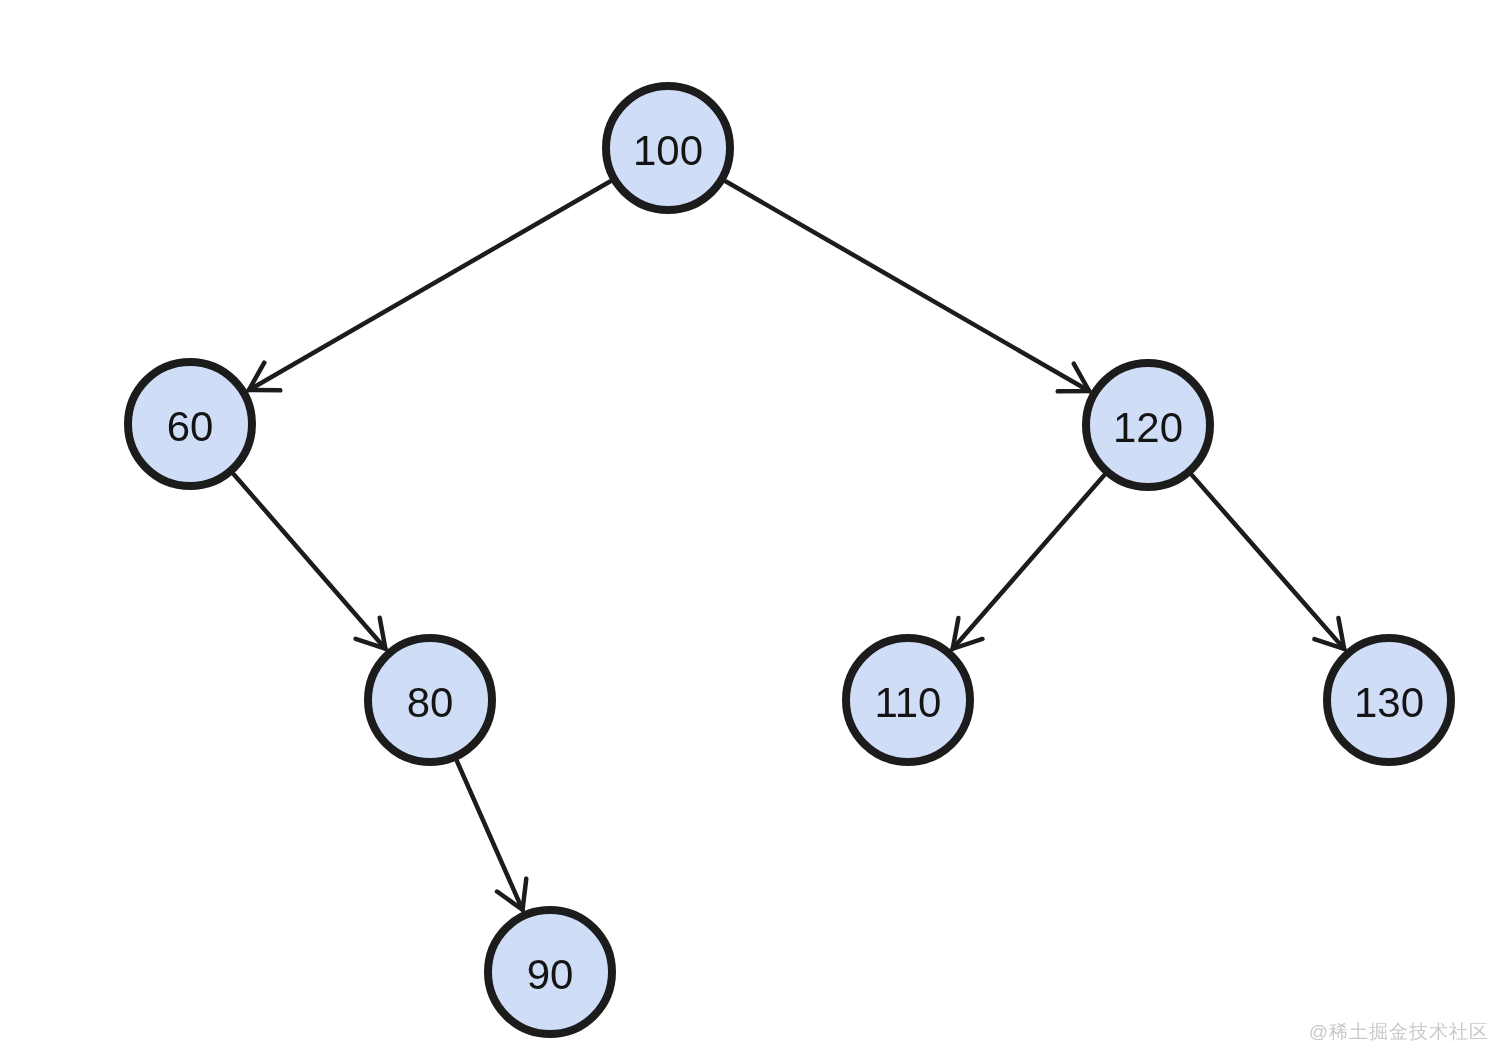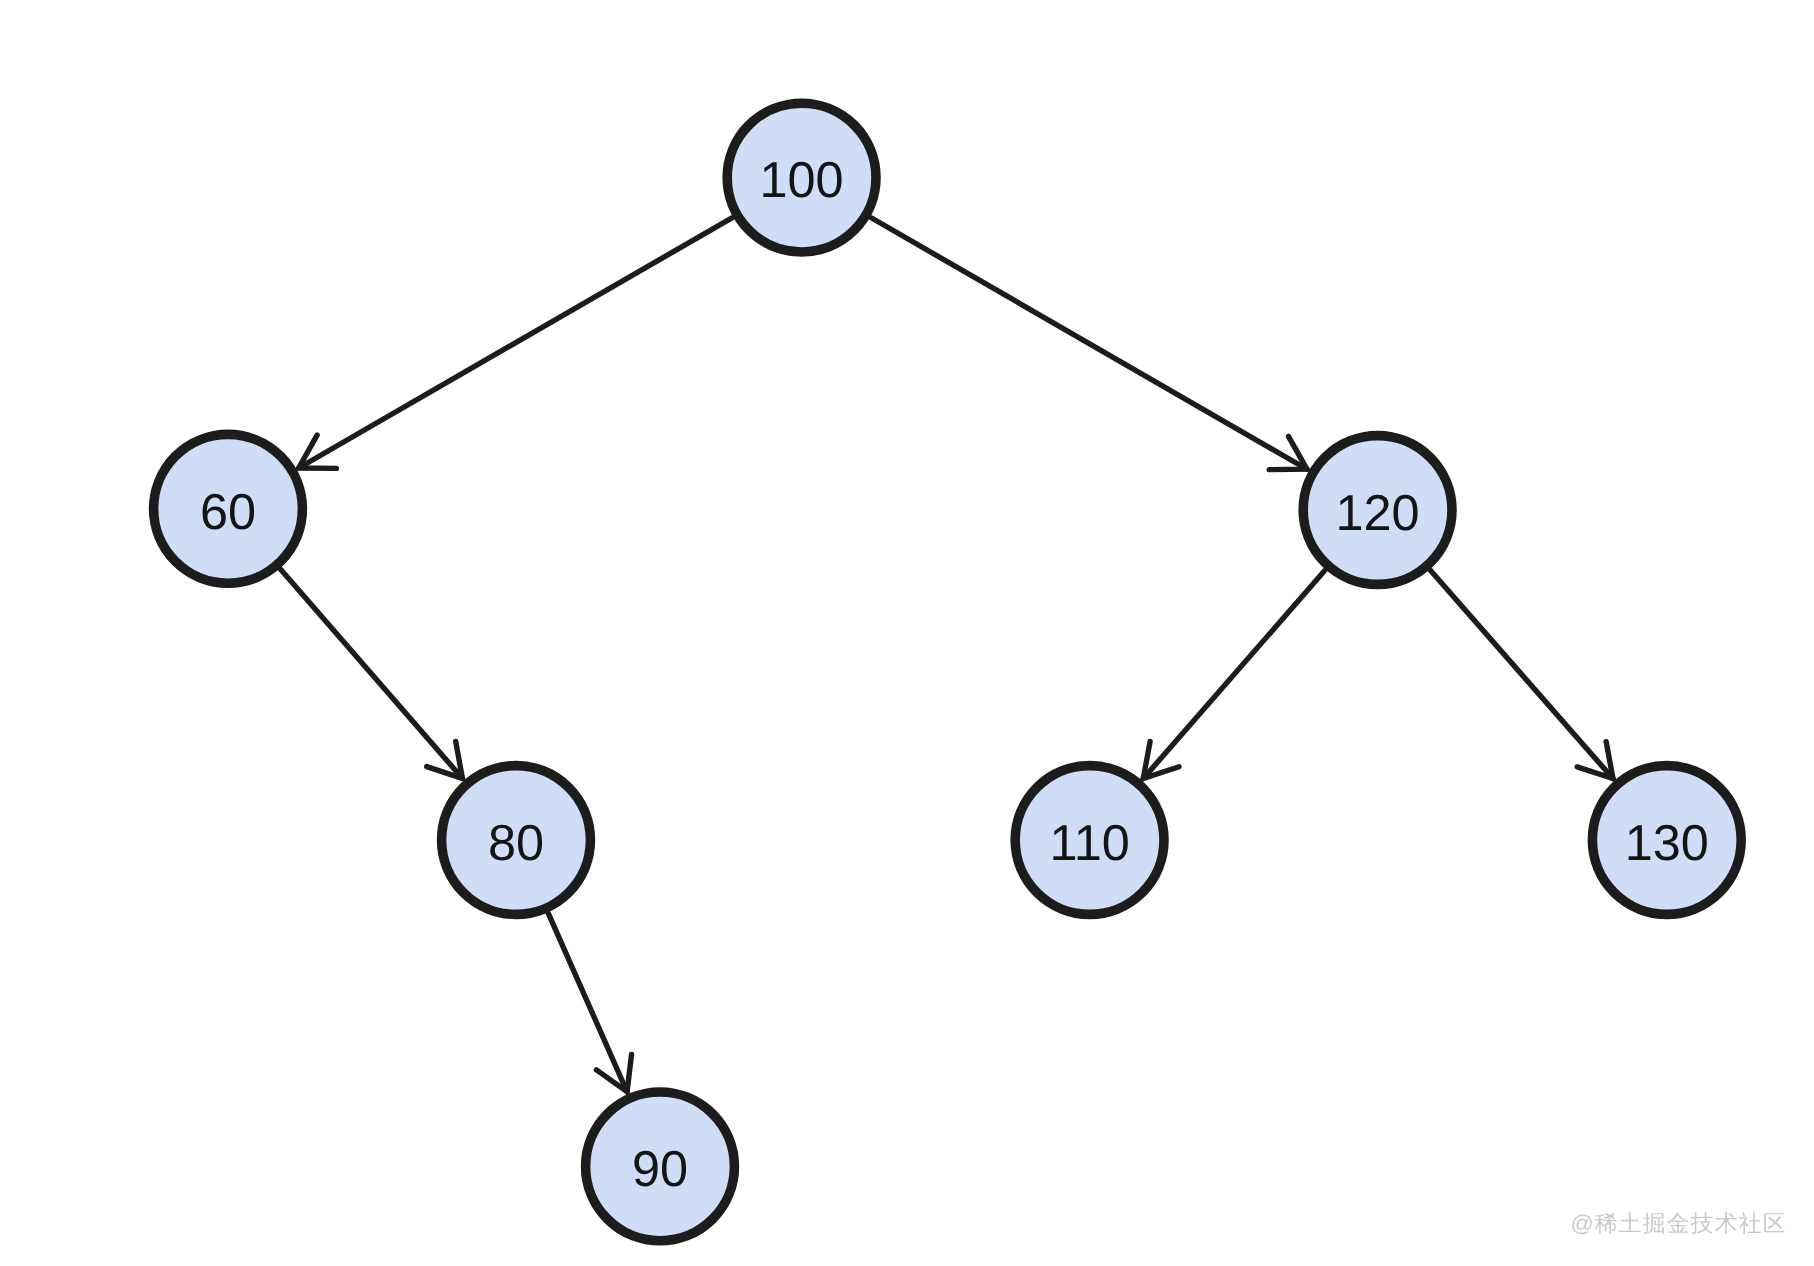--- a/index.html
+++ b/index.html
@@ -23,21 +23,21 @@
     top: 0;
     display: block;
   }
   .node-label-text {
     font-family: "Liberation Sans", sans-serif;
     user-select: none;
   }
   .watermark {
     position: absolute;
     right: 23px;
-    bottom: 22px;
+    bottom: 10px;
     font-size: 19px;
     letter-spacing: 1px;
     color: #c9c9c9;
     font-family: "Liberation Sans", sans-serif;
   }
 </style>
 </head>
 <body>
 
 <div class="canvas">

